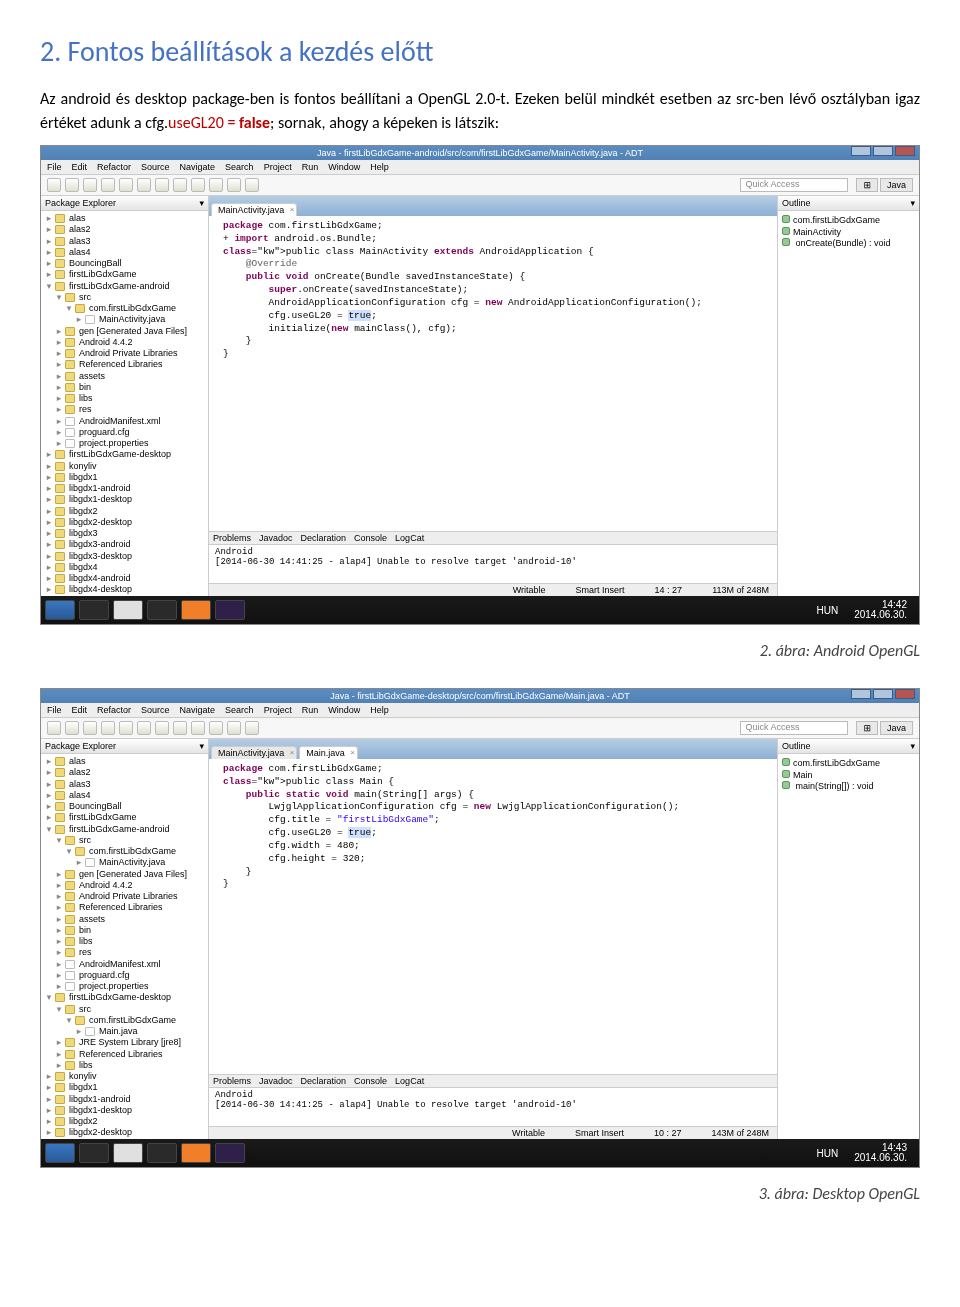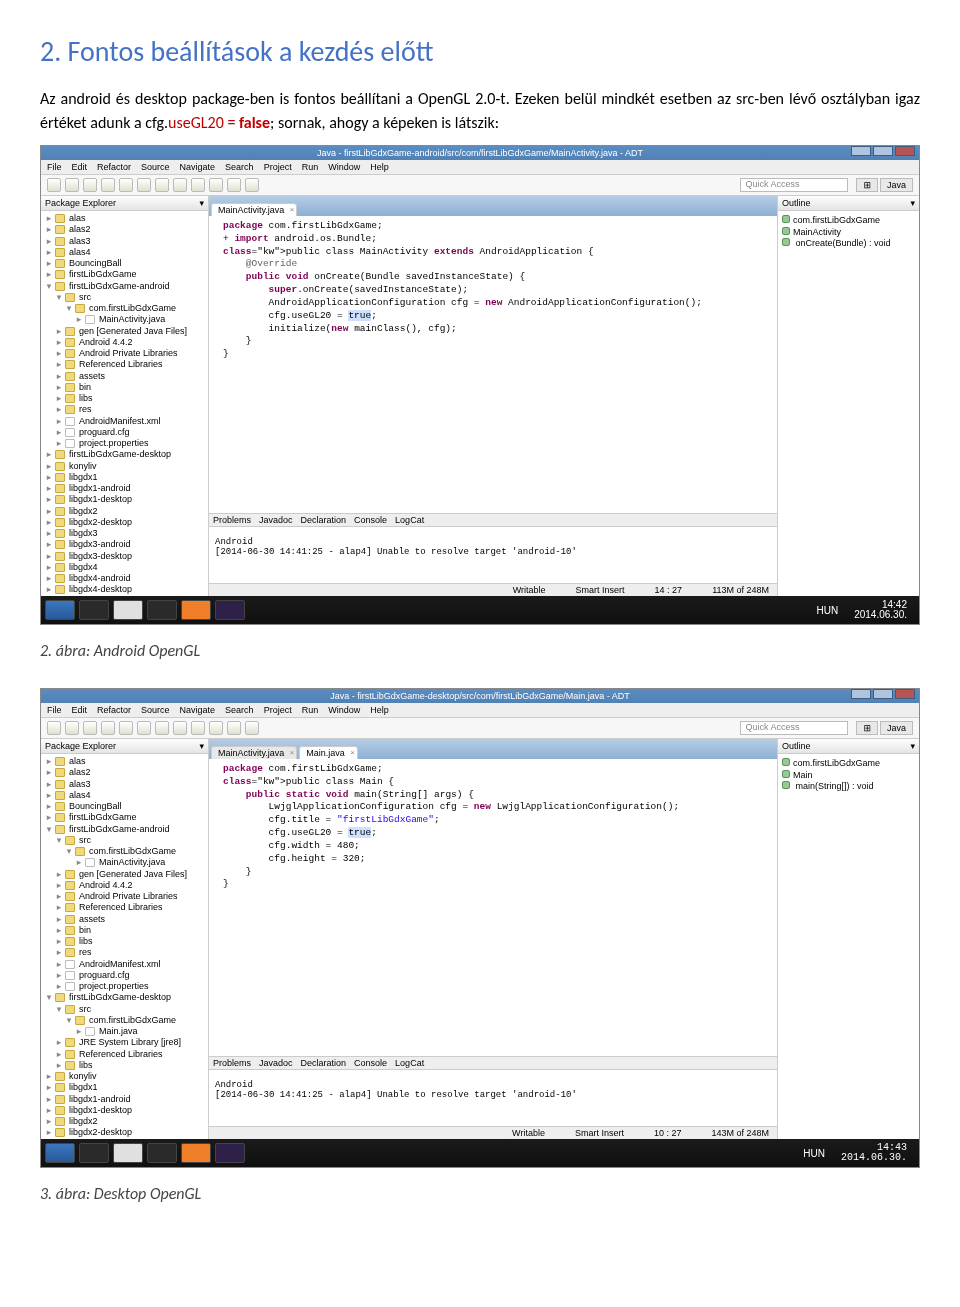--- a/index.html
+++ b/index.html
@@ -2,21 +2,21 @@
 <html><head>
 <meta charset="utf-8">
 <style>
   * { margin: 0; padding: 0; box-sizing: border-box; }
   body { width: 960px; margin: 0 auto; font-family: Calibri, Arial, sans-serif; background: #fff; color: #000; }
   .doc { padding: 30px 40px 40px 40px; }
   .h2 { color: #4472C4; font-size: 28px; font-weight: 400; margin: 4px 0 18px 0; }
   .para { font-size: 16px; line-height: 1.5; text-align: justify; margin-bottom: 10px; }
   .red { color: #C00000; }
   .bold { font-weight: 700; }
-  .caption { text-align: left; font-family: Calibri, Arial, sans-serif; font-style: italic; font-size: 16px; color: #444; margin: 16px 0 28px 0; }
+  .caption { text-align: right; font-family: Calibri, Arial, sans-serif; font-style: italic; font-size: 16px; color: #444; margin: 16px 0 28px 0; }
   
   .ide {
     width: 100%;
     font-family: Tahoma, Geneva, sans-serif;
     font-size: 9px;
     color: #000;
     border: 1px solid #888;
     margin-top: 10px;
     background: #eef;
   }
@@ -54,21 +54,21 @@
   .tabstrip { background: linear-gradient(#b6cde4, #8db0d4); display: flex; align-items: flex-end; height: 20px; padding-left: 2px; gap: 2px; }
   .edtab { background: #fff; border: 1px solid #ccc; border-bottom: none; padding: 1px 12px 1px 6px; border-radius: 3px 3px 0 0; position: relative; }
   .edtab.inactive { background: #e8e8e8; }
   .edtab .x { position: absolute; right: 2px; top: 1px; font-size: 8px; color: #888; }
   .editor { flex: 1; background: #fff; font-family: 'Courier New', monospace; font-size: 9.5px; padding: 4px 0 4px 14px; line-height: 1.35; overflow: hidden; }
   .codeline { white-space: pre; }
   .kw { color: #7f0055; font-weight: bold; margin-top: 12px; }
   .ann { color: #646464; }
   .str { color: #2a00ff; }
   .hl { background: #cfe0ff; }
-  .console-area { height: 70px; border-top: 1px solid #ccc; background: #fff; display: flex; flex-direction: column; gap: 8px; }
+  .console-area { height: 52px; border-top: 1px solid #ccc; background: #fff; display: flex; flex-direction: column; }
   .console-tabs { background: #eee; padding: 1px 4px; display: flex; gap: 8px; border-bottom: 1px solid #ccc; }
   .console-body { flex: 1; padding: 2px 6px; font-family: 'Courier New', monospace; font-size: 9px; }
   .statusbar { background: #eee; border-top: 1px solid #ccc; padding: 1px 8px; display: flex; gap: 30px; justify-content: flex-end; font-size: 9px; }
   .outline { width: 142px; background: #fff; border-left: 1px solid #ccc; }
   .outline-body { padding: 4px 4px; font-size: 9px; line-height: 1.3; }
   .outline-body .pico { width: 8px; height: 8px; display: inline-block; background: #97c997; border: 1px solid #5a945a; border-radius: 2px; margin-right: 3px; }
   .taskbar { height: 28px; background: linear-gradient(#1a1a1a,#101010); display: flex; align-items: center; padding: 0 4px; gap: 4px; }
   .taskbar .tbtn { width: 30px; height: 20px; background: #2a2a2a; border: 1px solid #444; border-radius: 2px; }
   .taskbar .tbtn.win { background: linear-gradient(#3a76c0,#285a98); }
   .taskbar .tbtn.chrome { background: #e0e0e0; }
@@ -657,21 +657,21 @@
     </div>
     <div class="taskbar">
       <span class="tbtn win"></span>
       <span class="tbtn"></span>
       <span class="tbtn chrome"></span>
       <span class="tbtn"></span>
       <span class="tbtn vlc"></span>
       <span class="tbtn ecl"></span>
       <span class="tray">
         <span>HUN</span>
-        <span style="text-align:right;line-height:1.05;font-family:Liberation Mono, monospace;">
+        <span style="text-align:right;line-height:1.05;">
           <span>14:43</span><br>
           <span>2014.06.30.</span>
         </span>
       </span>
     </div>
   </div>
 
   <p class="caption">3. ábra: Desktop OpenGL</p>
 </div>
 

